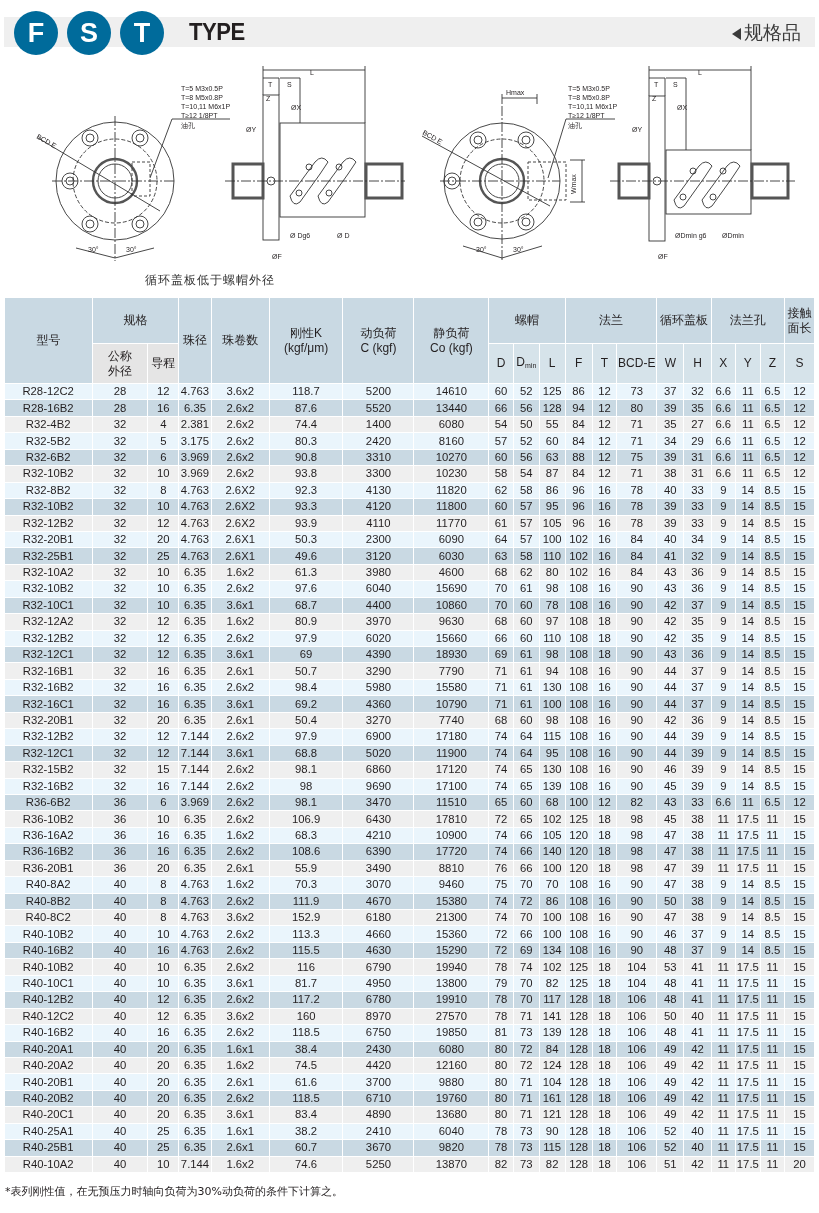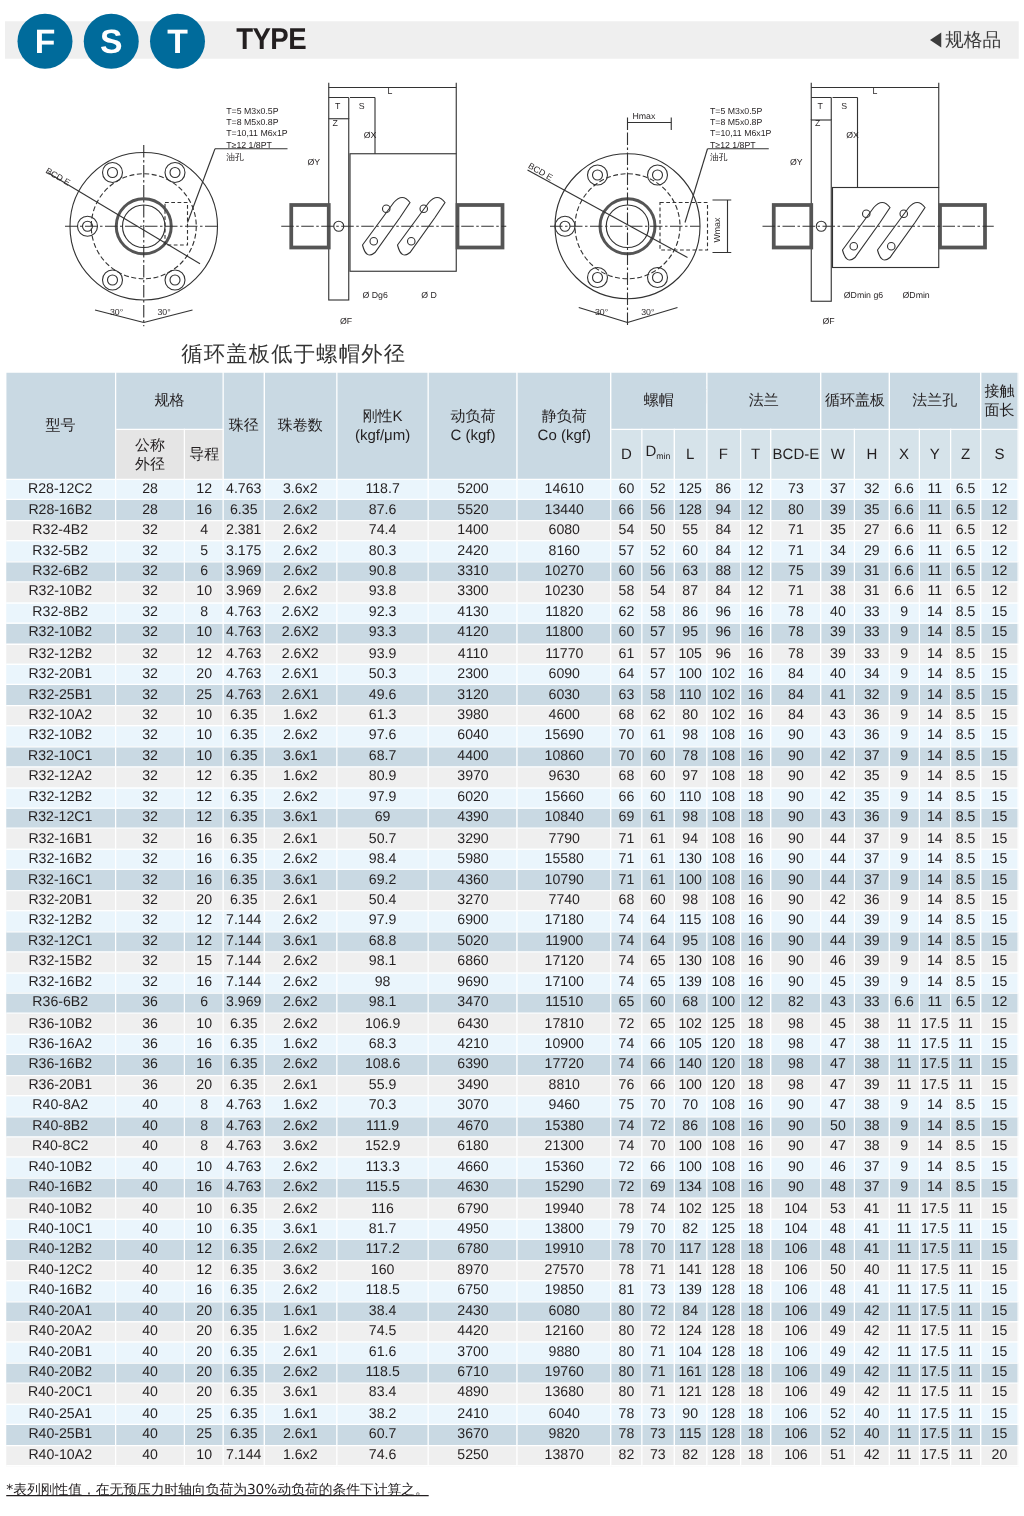--- a/index.html
+++ b/index.html
@@ -7,48 +7,48 @@
   body { font-family: "DejaVu Sans", "Liberation Sans", sans-serif; color: #231f20; position: relative; }
 
   
   .titlebar { position: absolute; left: 4px; top: 17px; width: 811px; height: 30px; background: #efefef; }
   .badge { position: absolute; top: 11px; width: 44px; height: 44px; border-radius: 50%; background: #006b9b;
            color: #fff; font-family: "Liberation Sans", sans-serif; font-weight: 700; font-size: 27px;
            text-align: center; line-height: 44px; }
   .badge.f { left: 14px; } .badge.s { left: 67px; } .badge.t { left: 120px; }
   .type-title { position: absolute; left: 189px; top: 18px; font-family: "Liberation Sans", sans-serif;
                 font-weight: 700; font-size: 24px; letter-spacing: -0.5px; color: #231f20; line-height: 28px; transform: scaleX(0.92); transform-origin: left; }
-  .spec-link { position: absolute; right: 18px; top: 22px; font-size: 15px; color: #3b3b3b; line-height: 20px; }
+  .spec-link { position: absolute; right: 18px; top: 22px; font-size: 19px; color: #3b3b3b; line-height: 20px; }
   .spec-link .tri { display: inline-block; width: 0; height: 0; border-top: 6px solid transparent; border-bottom: 6px solid transparent;
                     border-right: 9px solid #3b3b3b; margin-right: 3px; vertical-align: -1px; }
 
   
   .drawing { position: absolute; top: 66px; width: 410px; height: 200px; }
   .drawing.left { left: 0; } .drawing.right { left: 410px; }
   .drawing svg { width: 100%; height: 100%; }
-  .caption { position: absolute; top: 272px; font-size: 17px; color: #333; letter-spacing: 1px; }
+  .caption { position: absolute; top: 272px; font-size: 12px; color: #333; letter-spacing: 1px; }
   .caption.left { left: 145px; } .caption.right { left: 550px; margin-top: 32px; }
 
   
   table.spec { position: absolute; left: 4px; top: 297px; width: 811px; border-collapse: collapse; table-layout: fixed;
                font-family: "Liberation Sans", "DejaVu Sans", sans-serif; }
   table.spec th { background: #c9d9e3; font-weight: 400; font-size: 12px; color: #231f20; text-align: center;
                   border: 1px solid #ffffff; line-height: 15px; padding: 0; }
   table.spec th.sub { background: #d6e3ea; }
   table.spec th.lite { background: #e5e5e5; }
   table.spec tr.h1 th { height: 46px; }
   table.spec tr.h2 th { height: 40px; }
   table.spec td { font-size: 11.3px; text-align: center; height: 16.45px; line-height: 15px; padding: 0;
                   border-right: 1px solid #ffffff; border-bottom: 1px solid #ffffff; white-space: nowrap; }
   table.spec tr.c0 td { background: #eaf5fc; }
   table.spec tr.c1 td { background: #c9d9e3; }
   table.spec tr.c2 td { background: #efefef; }
   .sub-s { font-size: 7px; vertical-align: -2px; }
 
-  .footnote { position: absolute; left: 5px; top: 1184px; font-size: 11px; color: #231f20; text-decoration: underline; }
+  .footnote { position: absolute; left: 5px; top: 1184px; font-size: 11px; color: #231f20; }
 </style>
 </head>
 <body>
 
 <div class="titlebar"></div>
 <div class="badge f">F</div>
 <div class="badge s">S</div>
 <div class="badge t">T</div>
 <div class="type-title">TYPE</div>
 <div class="spec-link">
@@ -610,21 +610,21 @@
         <td>15</td>
       </tr>
       <tr class="c1">
         <td>R32-12C1</td>
         <td>32</td>
         <td>12</td>
         <td>6.35</td>
         <td>3.6x1</td>
         <td>69</td>
         <td>4390</td>
-        <td>10840</td>
+        <td>18930</td>
         <td>69</td>
         <td>61</td>
         <td>98</td>
         <td>108</td>
         <td>18</td>
         <td>90</td>
         <td>43</td>
         <td>36</td>
         <td>9</td>
         <td>14</td>

